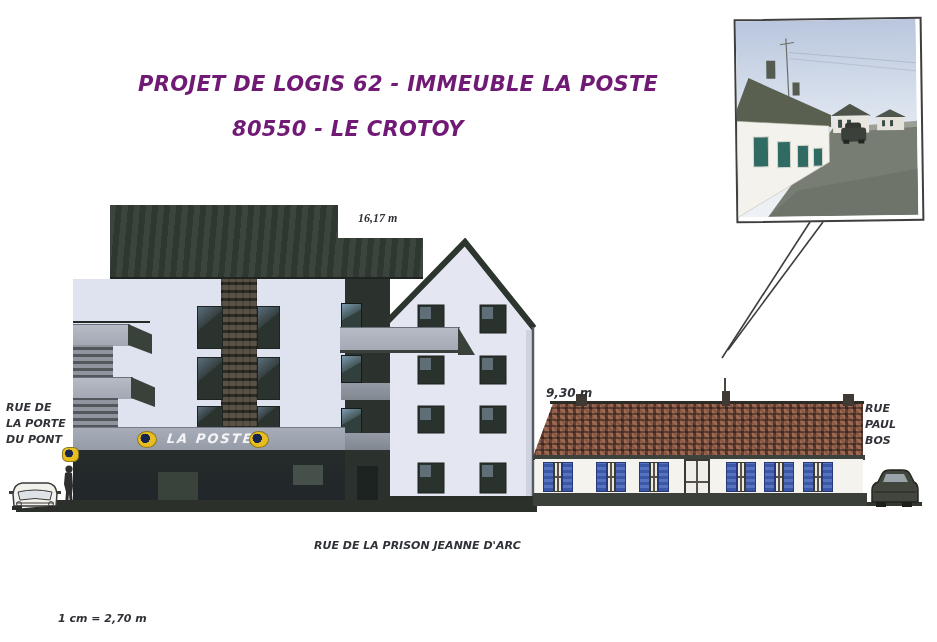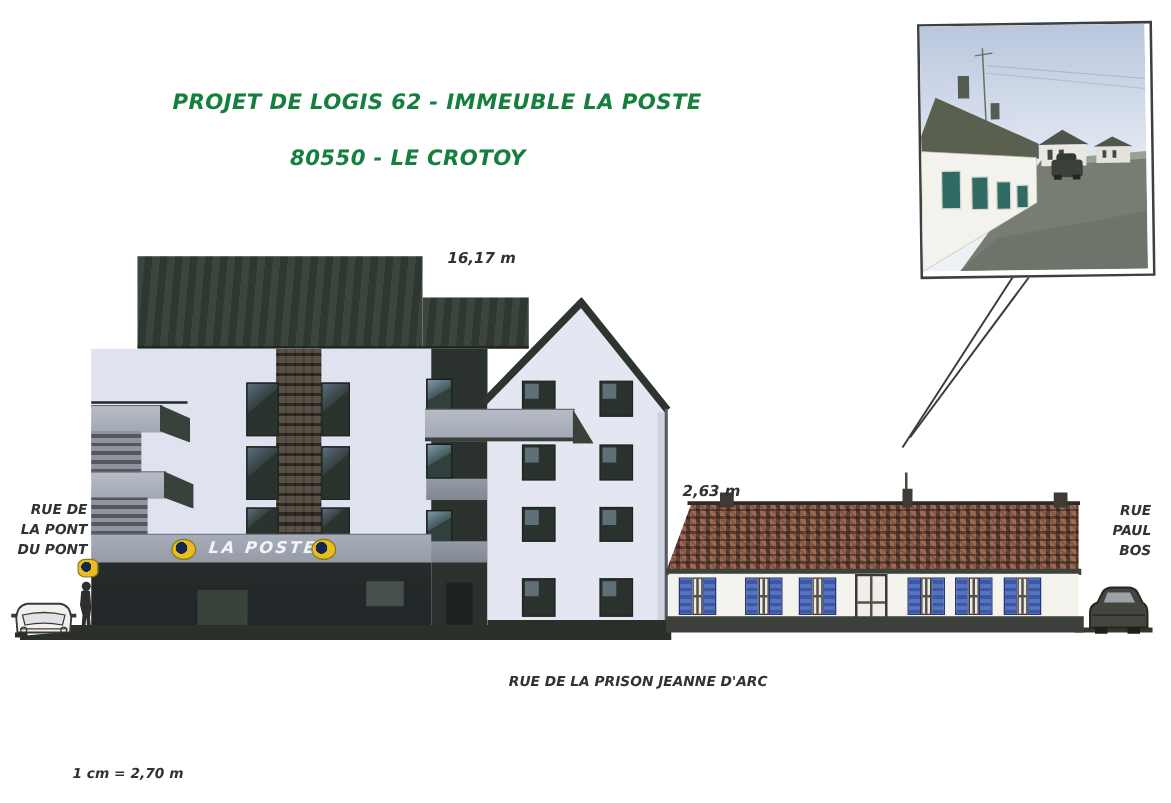--- a/index.html
+++ b/index.html
@@ -1,23 +1,23 @@
 <!DOCTYPE html>
 <html><head>
 <meta charset="utf-8">
 <style>
   html,body{margin:0;padding:0;background:#fff;}
   .canvas{position:relative;width:937px;height:642px;background:#fff;overflow:hidden;
           font-family:"DejaVu Sans", sans-serif;}
   .abs{position:absolute;}
   .lbl{position:absolute;font-style:italic;font-weight:bold;color:#2f3237;white-space:pre;}
-  .title{font-size:17px;letter-spacing:.3px;color:#15803d;}
+  .title{font-size:21px;letter-spacing:.3px;color:#701a75;}
   .small{font-size:11px;}
   .dim{font-size:12px;}
-  .center{text-align:right;white-space:normal;line-height:16px;}
+  .center{text-align:left;white-space:normal;line-height:16px;}
 
   
   .roofdark{background:repeating-linear-gradient(95deg, rgba(255,255,255,.04) 0 6px, rgba(0,0,0,.10) 6px 12px), #333d35;}
   .facade{background:#dfe3ef;}
   .brick{background:repeating-linear-gradient(0deg, rgba(0,0,0,.35) 0 3px, rgba(140,125,105,.28) 3px 8px),
                    repeating-linear-gradient(90deg, rgba(0,0,0,.25) 0 2px, rgba(0,0,0,0) 2px 7px), #474038;}
   .texband{background:repeating-linear-gradient(0deg, rgba(30,34,30,.45) 0 3px, rgba(160,165,175,.5) 3px 7px), #7d838d;}
   .slab{background:linear-gradient(#b6bbc5,#a2a8b3);border-top:1px solid #6a707a;}
   .wedge{background:#39413b;}
   .winA{position:absolute;border:1px solid #1d2421;
@@ -188,26 +188,26 @@
   </svg>
 
   <svg class="abs" style="left:868px;top:466px;" width="52" height="44" viewBox="0 0 52 44">
     <path d="M4,36 L4,24 Q4,18 10,16 L14,8 Q16,4 22,4 L34,4 Q40,4 42,8 L46,16 Q50,18 50,24 L50,36 Z" fill="#42463f" stroke="#23261f" stroke-width="1.5"></path>
     <path d="M15,16 L18,8 L36,8 L40,16 Z" fill="#9aa3a8"></path>
     <path d="M6,26 H48" stroke="#23261f" stroke-width="1"></path>
     <rect x="8" y="36" width="10" height="5" fill="#1d1f1a"></rect>
       <rect x="34" y="36" width="10" height="5" fill="#1d1f1a"></rect>
   </svg>
 
-  <div class="lbl dim" style="left:358px;top:199px;">16,17 m</div>
-  <div class="lbl dim" style="left:546px;top:386px;">2,63 m</div>
+  <div class="lbl dim" style="left:358px;top:211px;font-family:Liberation Serif, serif;">16,17 m</div>
+  <div class="lbl dim" style="left:546px;top:386px;">9,30 m</div>
 
   <div class="lbl small center" style="left:6px;top:400px;width:64px;">
     <div>RUE DE</div>
-    <div>LA PONT</div>
+    <div>LA PORTE</div>
     <div>DU PONT</div>
   </div>
   <div class="lbl small center" style="left:314px;top:538px;width:300px;">RUE DE LA PRISON JEANNE D'ARC</div>
   <div class="lbl small center" style="left:865px;top:401px;width:56px;">
     <div>RUE</div>
     <div>PAUL</div>
     <div>BOS</div>
   </div>
   <div class="lbl small" style="left:58px;top:612px;">1 cm = 2,70 m</div>
 

